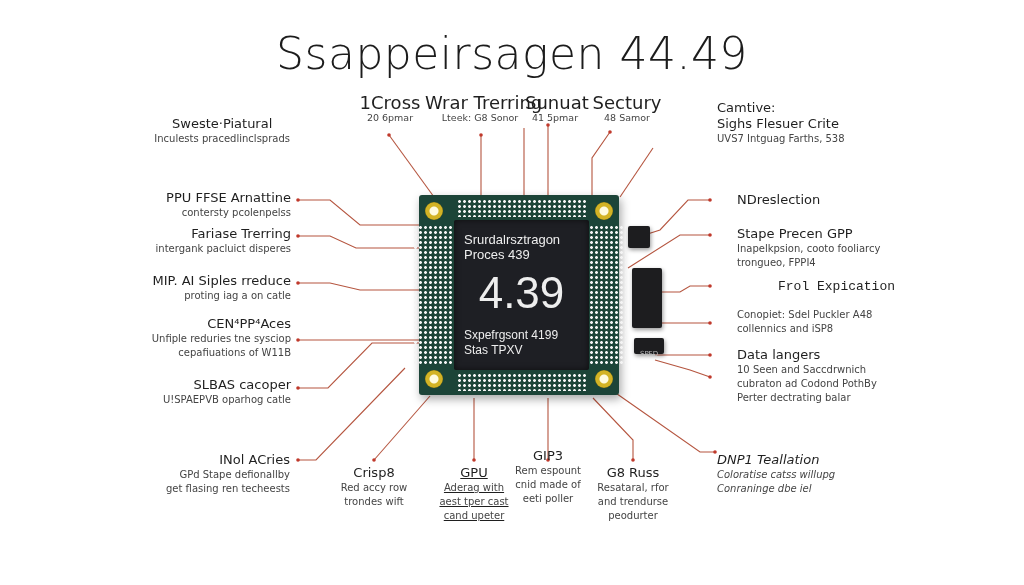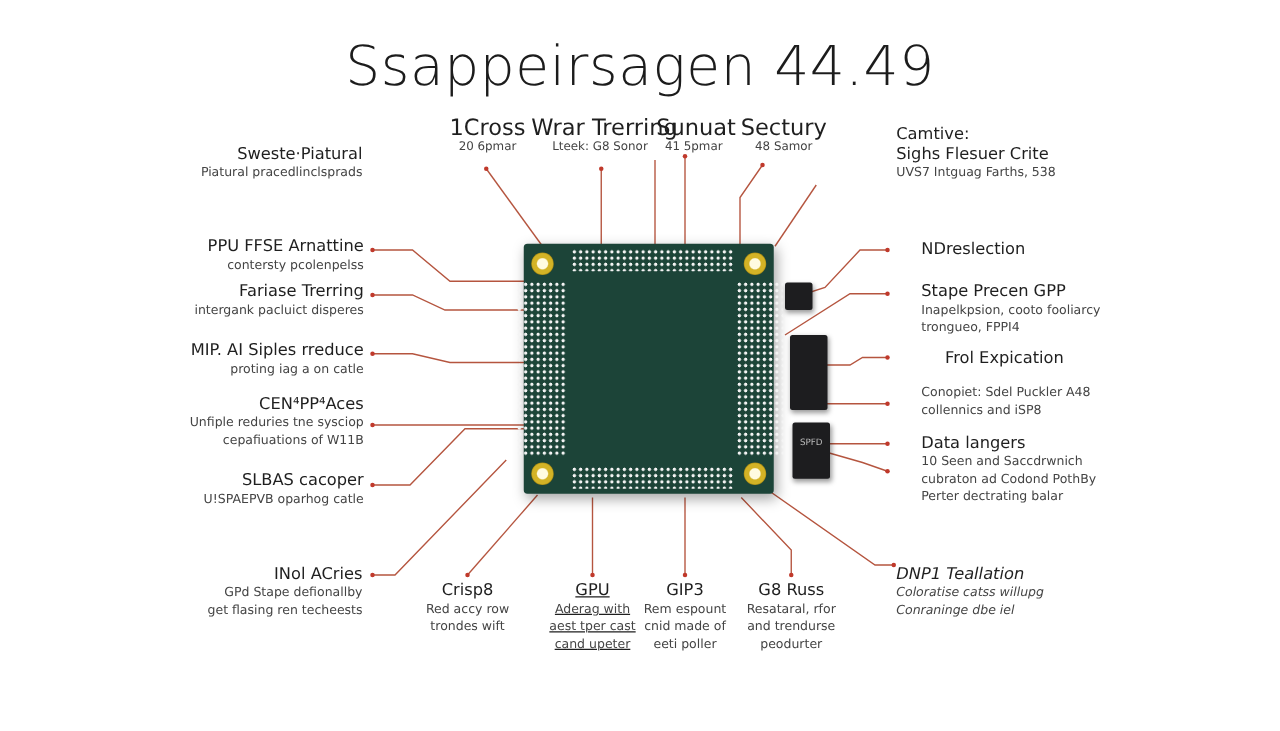--- a/index.html
+++ b/index.html
@@ -104,25 +104,36 @@
 
 <div class="chip">
   <div class="pad" style="left:6px;top:7px;"></div>
   <div class="pad" style="right:6px;top:7px;"></div>
   <div class="pad" style="left:6px;bottom:7px;"></div>
   <div class="pad" style="right:6px;bottom:7px;"></div>
   <div class="pins" style="left:38px;top:4px;width:130px;height:18px;"></div>
   <div class="pins" style="left:38px;bottom:4px;width:130px;height:18px;"></div>
   <div class="pins" style="left:-6px;top:30px;width:40px;height:140px;"></div>
   <div class="pins" style="right:-8px;top:30px;width:38px;height:140px;"></div>
+  <div class="die">
+    <div class="t1">
+      <div>Srurdalrsztragon</div>
+      <div>Proces 439</div>
+    </div>
+    <div class="big">4.39</div>
+    <div class="t2">
+      <div>Sxpefrgsont 4199</div>
+      <div>Stas TPXV</div>
+    </div>
+  </div>
 </div>
 
 <div class="sidechip" style="left:628px;top:226px;width:22px;height:22px;"></div>
 <div class="sidechip" style="left:632px;top:268px;width:30px;height:60px;"></div>
-<div class="sidechip" style="left:634px;top:338px;width:30px;height:45px;padding-top:12px;box-sizing:border-box;">
+<div class="sidechip" style="left:634px;top:338px;width:30px;height:16px;padding-top:12px;box-sizing:border-box;">
   <span>SPFD</span>
 </div>
 
 <div class="lbl center top-lbl" style="left:355px;top:95px;width:70px;">
   <div class="h">1Cross</div>
   <div class="s">20 6pmar</div>
 </div>
 <div class="lbl center top-lbl" style="left:425px;top:95px;width:110px;">
   <div class="h">Wrar Trerring</div>
   <div class="s">Lteek: G8 Sonor</div>
@@ -135,23 +146,23 @@
   <div class="h">Sectury</div>
   <div class="s">48 Samor</div>
 </div>
 
 <div class="lbl" style="left:717px;top:100px;">
   <div class="h">Camtive:</div>
   <div class="h">Sighs Flesuer Crite</div>
   <div class="s">UVS7 Intguag Farths, 538</div>
 </div>
 
-<div class="lbl left" style="right:734px;top:116px;">
+<div class="lbl left" style="right:734px;top:116px;text-align:center;">
   <div class="h">Sweste·Piatural</div>
-  <div class="s">Piatural pracedlinclsprads</div>
+  <div class="s">Inculests pracedlinclsprads</div>
 </div>
 <div class="lbl left" style="right:733px;top:190px;">
   <div class="h">PPU FFSE Arnattine</div>
   <div class="s">contersty pcolenpelss</div>
 </div>
 <div class="lbl left" style="right:733px;top:226px;">
   <div class="h">Fariase Trerring</div>
   <div class="s">intergank pacluict disperes</div>
 </div>
 <div class="lbl left" style="right:733px;top:273px;">
@@ -174,21 +185,21 @@
 </div>
 
 <div class="lbl" style="left:737px;top:192px;">
   <div class="h">NDreslection</div>
 </div>
 <div class="lbl" style="left:737px;top:226px;">
   <div class="h">Stape Precen GPP</div>
   <div class="s">Inapelkpsion, cooto fooliarcy</div>
   <div class="s">trongueo, FPPI4</div>
 </div>
-<div class="lbl" style="left:756px;top:279px;">
+<div class="lbl" style="left:778px;top:279px;font-family:Liberation Mono, monospace;">
   <div class="h">Frol Expication</div>
 </div>
 <div class="lbl" style="left:737px;top:308px;">
   <div class="s">Conopiet: Sdel Puckler A48</div>
   <div class="s">collennics and iSP8</div>
 </div>
 <div class="lbl" style="left:737px;top:347px;">
   <div class="h">Data langers</div>
   <div class="s">10 Seen and Saccdrwnich</div>
   <div class="s">cubraton ad Codond PothBy</div>
@@ -204,21 +215,21 @@
   <div class="h">Crisp8</div>
   <div class="s">Red accy row</div>
   <div class="s">trondes wift</div>
 </div>
 <div class="lbl center" style="left:434px;top:465px;width:80px;text-decoration:underline;">
   <div class="h">GPU</div>
   <div class="s">Aderag with</div>
   <div class="s">aest tper cast</div>
   <div class="s">cand upeter</div>
 </div>
-<div class="lbl center" style="left:508px;top:465px;width:80px;">
+<div class="lbl center" style="left:508px;top:448px;width:80px;">
   <div class="h">GIP3</div>
   <div class="s">Rem espount</div>
   <div class="s">cnid made of</div>
   <div class="s">eeti poller</div>
 </div>
 <div class="lbl center" style="left:593px;top:465px;width:80px;">
   <div class="h">G8 Russ</div>
   <div class="s">Resataral, rfor</div>
   <div class="s">and trendurse</div>
   <div class="s">peodurter</div>

